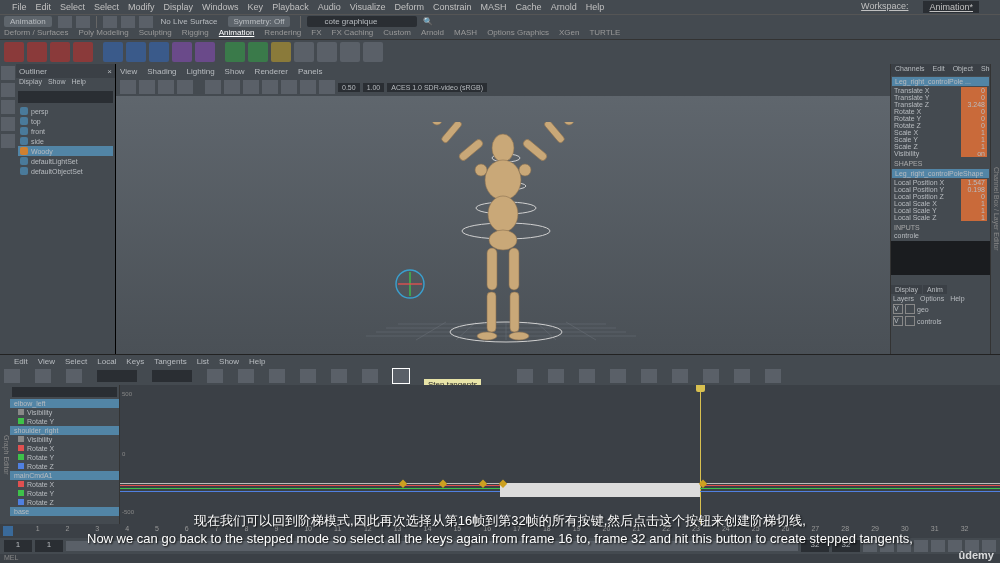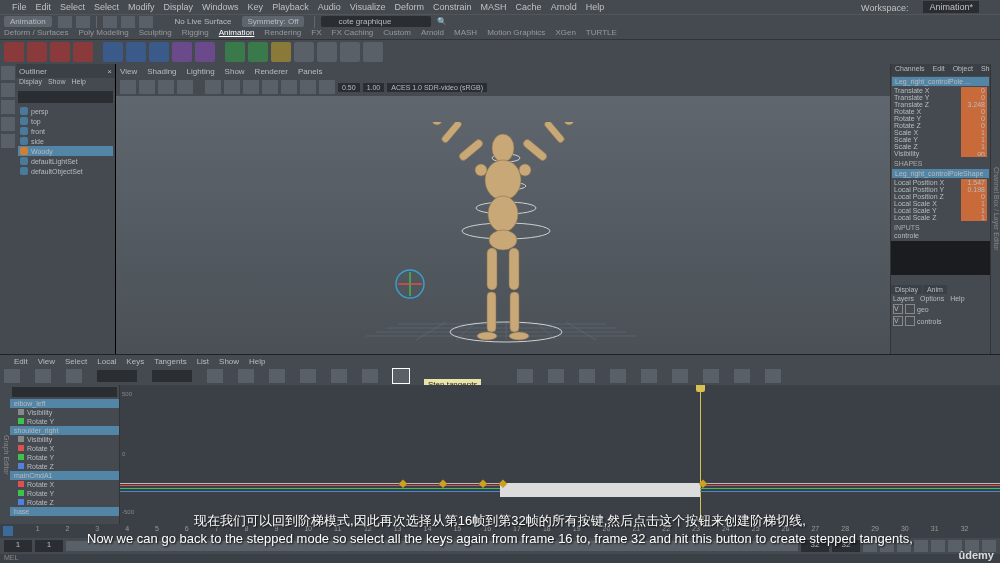--- a/index.html
+++ b/index.html
@@ -1,19 +1,19 @@
 <!DOCTYPE html>
 <html><head>
 <meta charset="utf-8">
 <style>
   * { margin:0; padding:0; box-sizing:border-box; font-family: Arial, sans-serif; }
   body { width:1000px; height:563px; background:#444a50; color:#b8bcc0; font-size:9px; overflow:hidden; position:relative; }
   .menubar { height:14px; display:flex; align-items:center; padding:0 12px; background:#444a50; color:#c0c0c0; font-size:9px; }
   .menubar span { margin-right:9px; }
-  .menubar .right { margin-left:auto; display:flex; gap:6px; align-items:flex-end; }
+  .menubar .right { margin-left:auto; display:flex; gap:6px; align-items:flex-start;text-decoration:underline; }
   .statusline { height:14px; display:flex; align-items:center; padding:0 4px; border-top:1px solid #555; font-size:8px; }
   .statusline .chip { background:#5e656c; padding:1px 6px; margin-right:4px; border-radius:2px; }
   .shelf-tabs { height:12px; display:flex; padding:0 4px; font-size:8px; color:#999; border-bottom:1px solid #333; }
   .shelf-tabs span { margin-right:10px; }
   .shelf-tabs .sel { color:#fff; text-decoration:underline; }
   .shelf { height:24px; display:flex; align-items:center; padding:2px 4px; gap:3px; background:#444a50; }
   .shelf .ic { width:20px; height:20px; background:#5a6068; border-radius:2px; }
   .shelf .ic.red { background:#8a3a3a; }
   .shelf .ic.blu { background:#3a5a8a; }
   .shelf .ic.grn { background:#3a7a4a; }
@@ -97,40 +97,40 @@
 </div>
 
 <div class="statusline">
   <span class="chip">Animation</span>
   <div class="ic" style="width:14px;height:12px;background:#5a6068;margin:0 2px;"></div>
   <div class="ic" style="width:14px;height:12px;background:#5a6068;margin:0 2px;"></div>
   <div style="width:1px;height:12px;background:#666;margin:0 4px;"></div>
   <div class="ic" style="width:14px;height:12px;background:#5a6068;margin:0 2px;"></div>
   <div class="ic" style="width:14px;height:12px;background:#5a6068;margin:0 2px;"></div>
   <div class="ic" style="width:14px;height:12px;background:#5a6068;margin:0 2px;"></div>
-  <span style="margin-left:20px;">No Live Surface</span>
+  <span style="margin-left:6px;">No Live Surface</span>
   <span class="chip" style="margin-left:10px;">Symmetry: Off</span>
   <div style="width:1px;height:12px;background:#666;margin:0 6px;"></div>
   <span class="chip" style="background:#2a2e33;width:110px;padding-left:17px;">cote graphique</span>
   <span style="margin-left:2px;">🔍</span>
 </div>
 
 <div class="shelf-tabs">
   <span>Deform / Surfaces</span>
   <span>Poly Modeling</span>
   <span>Sculpting</span>
   <span>Rigging</span>
   <span class="sel">Animation</span>
   <span>Rendering</span>
   <span>FX</span>
   <span>FX Caching</span>
   <span>Custom</span>
   <span>Arnold</span>
   <span>MASH</span>
-  <span>Motion Graphics</span>
+  <span>Options Graphics</span>
   <span>XGen</span>
   <span>TURTLE</span>
 </div>
 
 <div class="shelf">
   <div class="ic red"></div>
   <div class="ic red"></div>
   <div class="ic red"></div>
   <div class="ic red"></div>
   <div style="width:4px;"></div>

